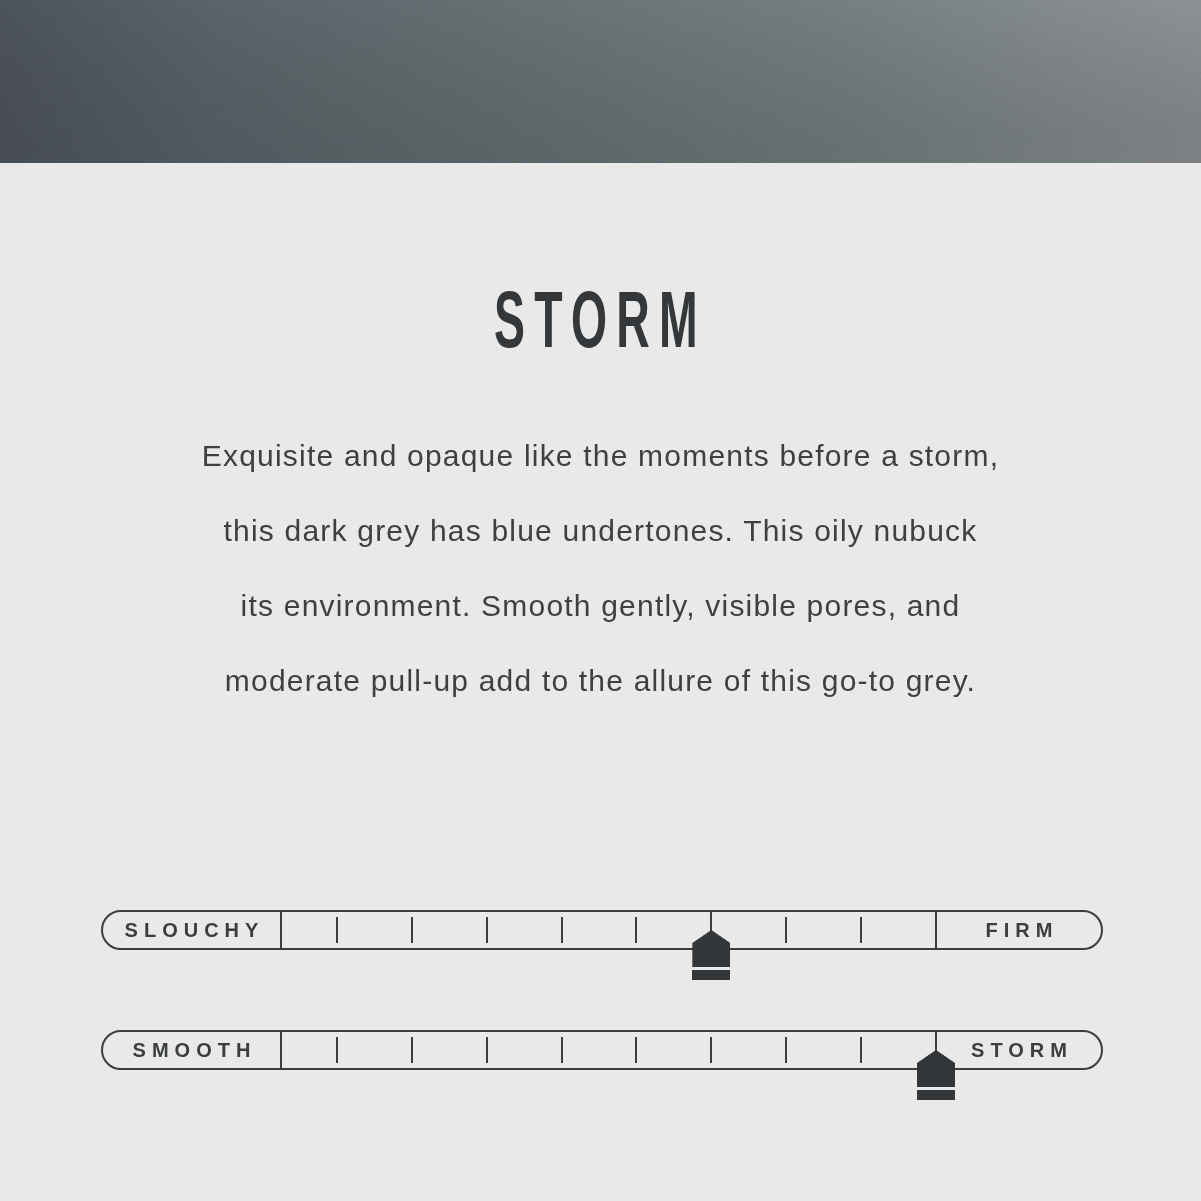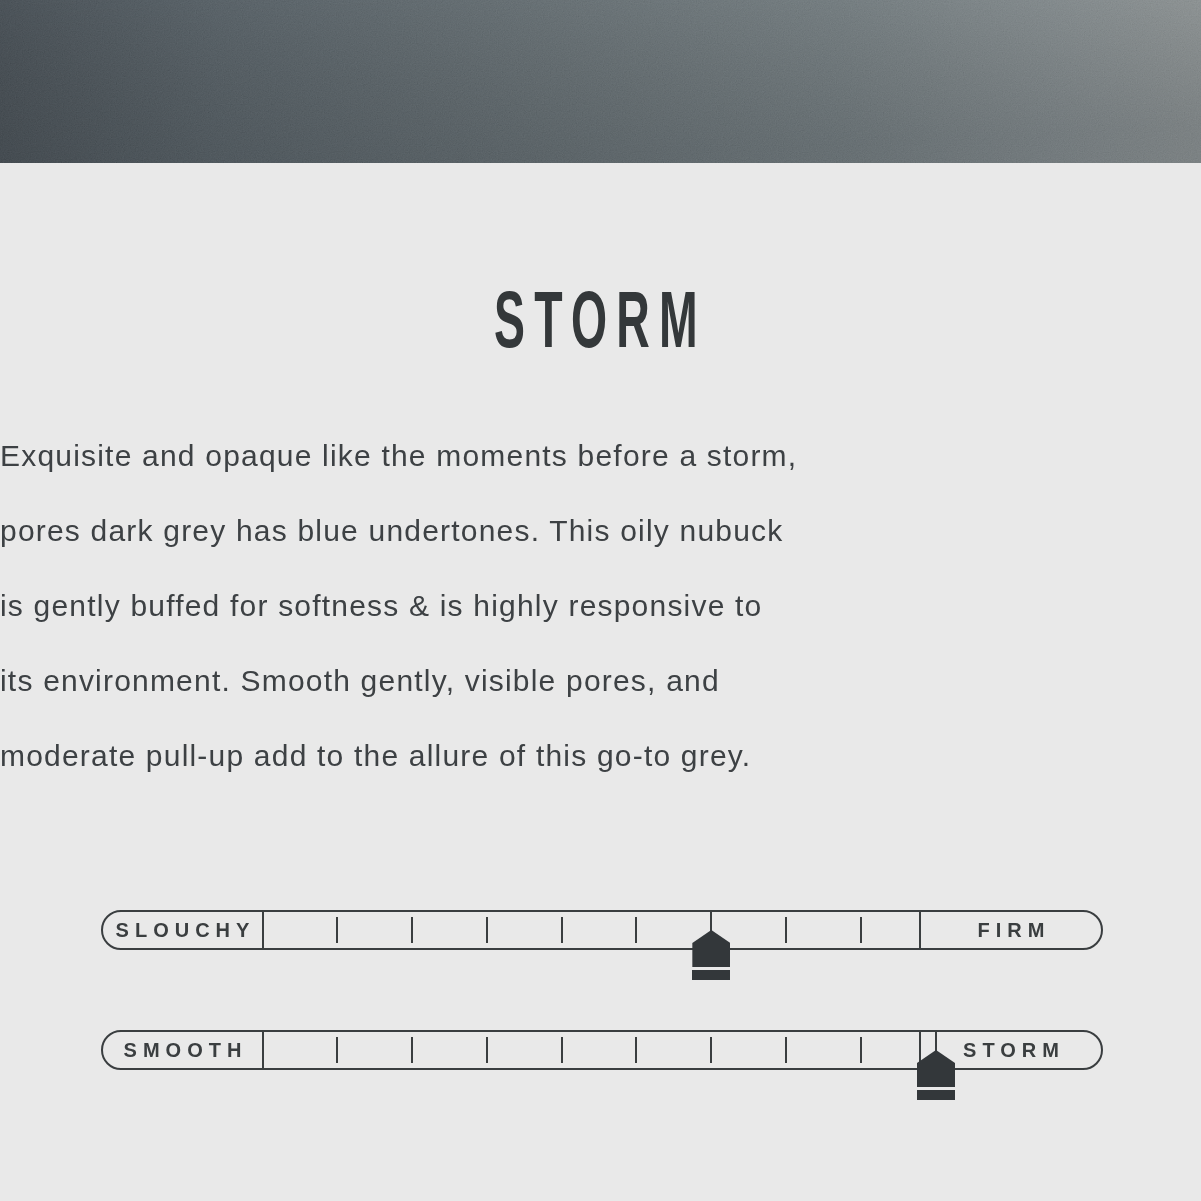--- a/index.html
+++ b/index.html
@@ -34,41 +34,41 @@
   }
 
   
   .desc {
     position: absolute; top: 418px; left: 0;
     width: 100%;
     color: #3d4144;
   }
   .desc-line {
     height: 75px; line-height: 75px;
-    text-align: left;
+    text-align: center;
     font-size: 30px;
     letter-spacing: 1.2px;
     white-space: nowrap;
   }
 
   
   .scale {
     position: absolute; left: 101px;
     width: 1002px; height: 40px;
     border: 2px solid #3a3e40;
     border-radius: 21px;
     box-sizing: border-box;
   }
   .scale-cell {
     position: absolute; top: 0; bottom: 0;
     display: flex; align-items: center; justify-content: center;
     box-sizing: border-box;
   }
-  .scale-cell.left  { left: 0;  width: 161px; border-right: 2px solid #3a3e40; }
-  .scale-cell.right { right: 0; width: 182px; border-left: 2px solid #3a3e40; }
+  .scale-cell.left  { left: 0;  width: 179px; border-right: 2px solid #3a3e40; }
+  .scale-cell.right { right: 0; width: 166px; border-left: 2px solid #3a3e40; }
   .scale-label {
     font-size: 20px; font-weight: 700;
     letter-spacing: 6px;
     color: #3a3e40;
     white-space: nowrap;
     text-indent: 6px; 
   }
   .tick {
     position: absolute; top: 5px;
     width: 2px; height: 26px;
@@ -117,22 +117,21 @@
     </defs>
     <rect x="0" y="0" width="1201" height="163" fill="url(#leatherGrad)"></rect>
     <rect x="0" y="0" width="1201" height="163" fill="url(#leatherShade)"></rect>
     <rect x="0" y="0" width="1201" height="163" filter="url(#leatherGrain)" opacity="0.16"></rect>
   </svg>
 
   <h1 class="title">STORM</h1>
 
   <div class="desc">
     <div class="desc-line">Exquisite and opaque like the moments before a storm,</div>
-    <div class="desc-line">pores dark grey has blue undertones.  This oily nubuck</div>
-    <div class="desc-line">is gently buffed for softness &amp; is highly responsive to</div>
+    <div class="desc-line">this dark grey has blue undertones.  This oily nubuck</div>
     <div class="desc-line">its environment. Smooth gently, visible pores, and</div>
     <div class="desc-line">moderate pull-up add to the allure of this go-to grey.</div>
   </div>
 
   <div class="scale" style="top: 910px;">
     <div class="scale-cell left">
       <span class="scale-label">SLOUCHY</span>
     </div>
     <div class="scale-cell right">
       <span class="scale-label">FIRM</span>

